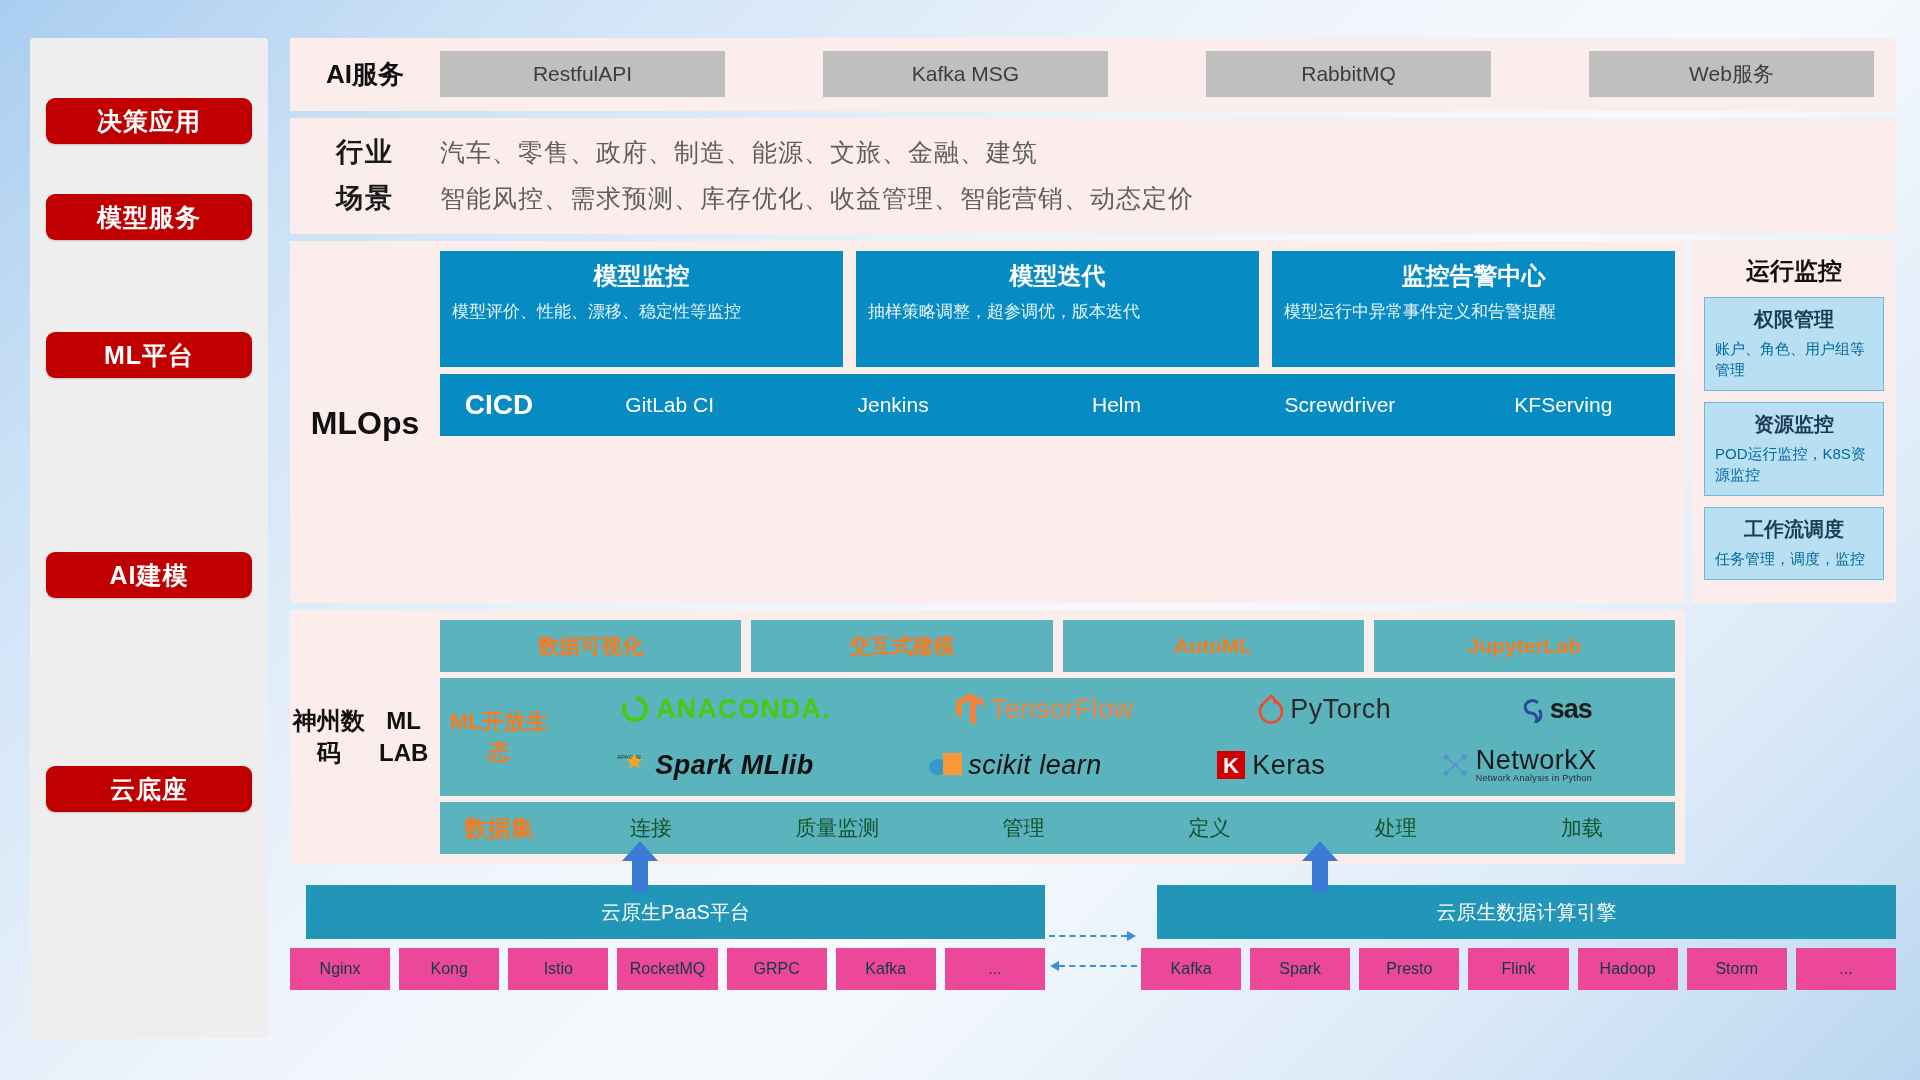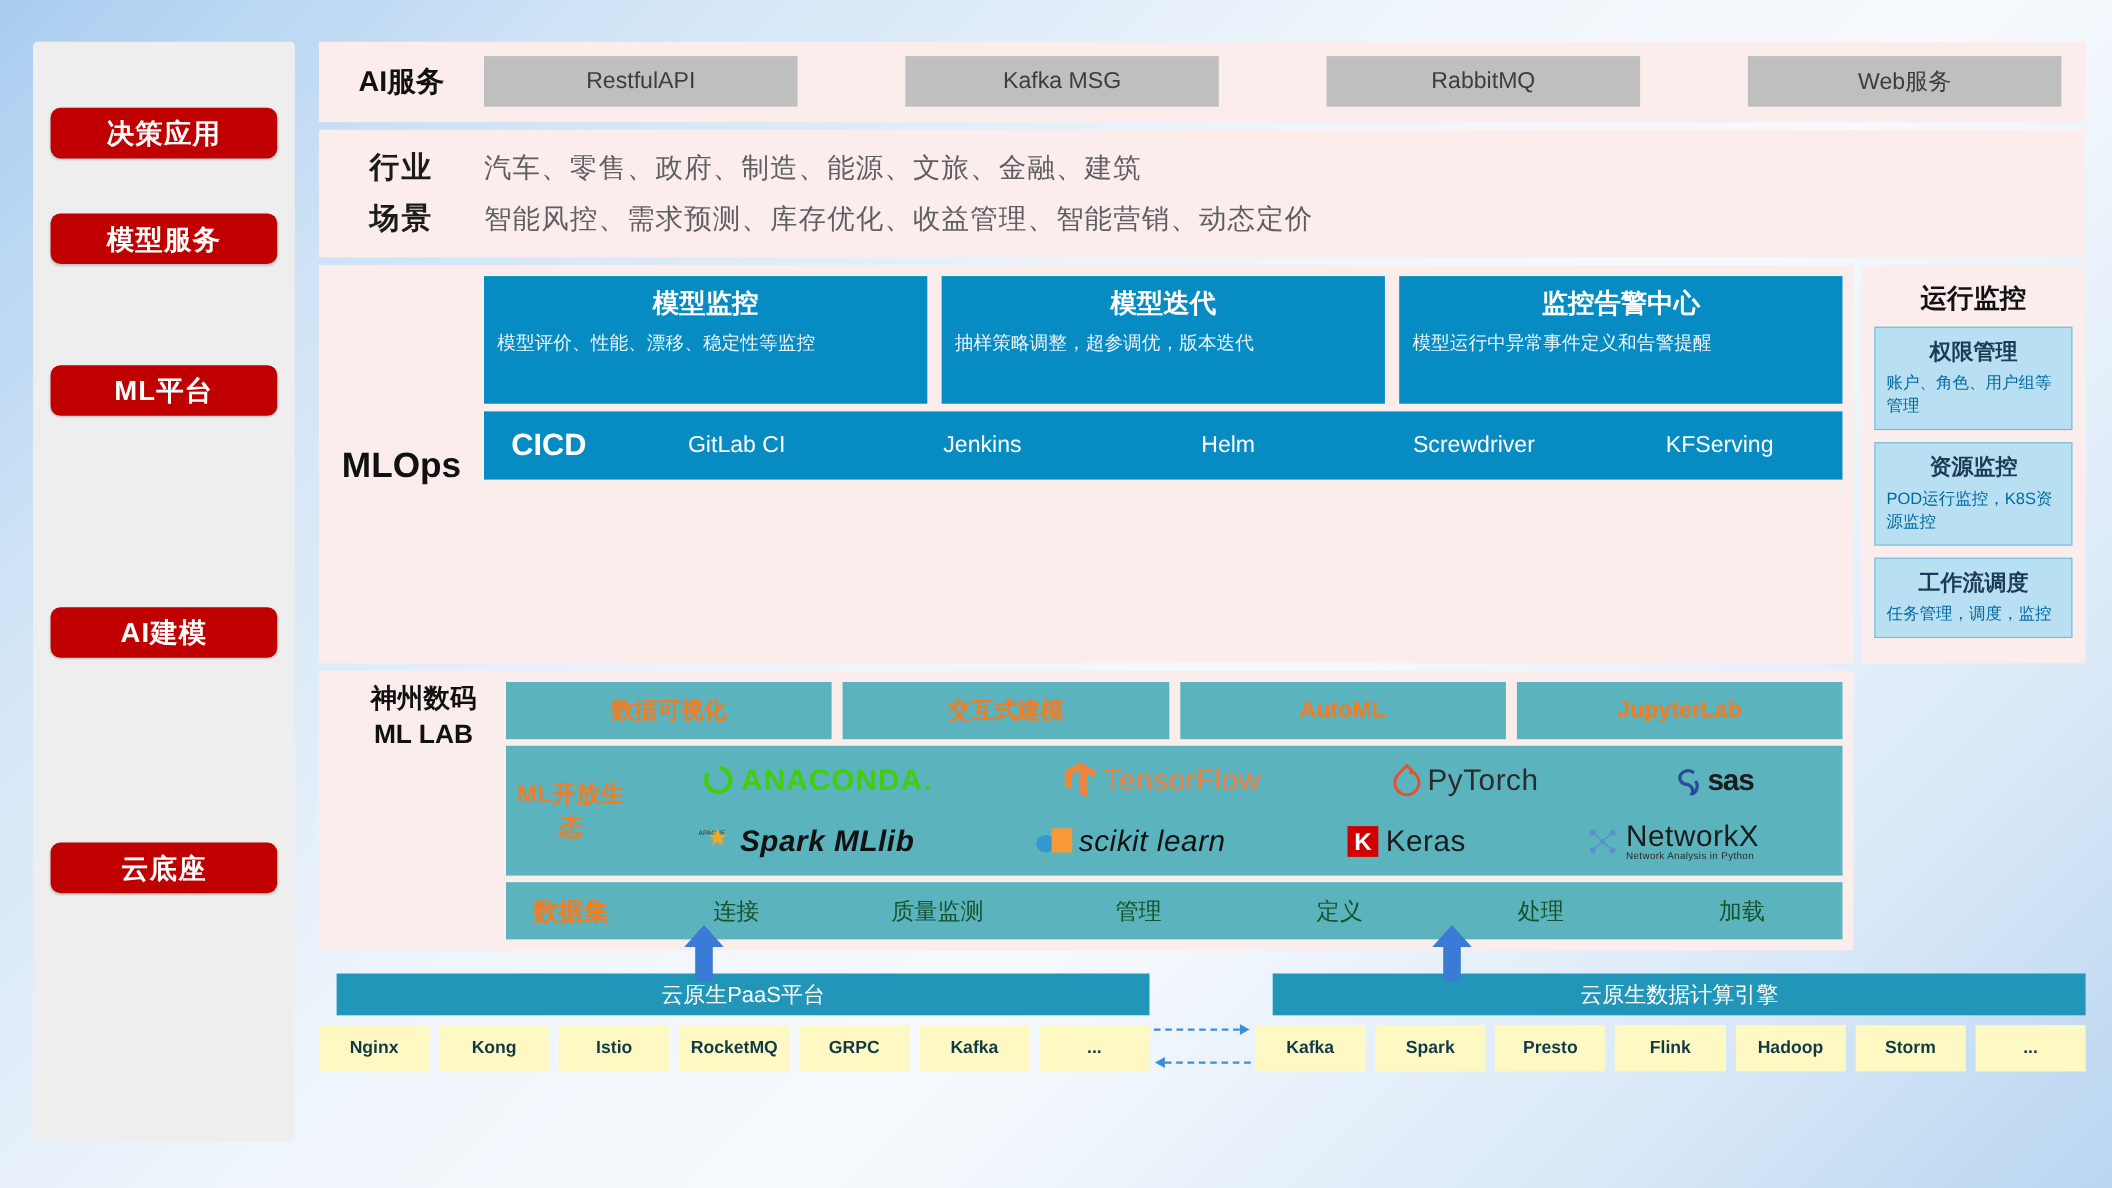--- a/index.html
+++ b/index.html
@@ -85,23 +85,23 @@
   }
   .monitor-title { text-align: center; font-size: 24px; font-weight: bold; color: #111; margin: 4px 0 10px 0; }
   .mon-card { background: #b9e0f2; border: 1px solid #6fb9dd; padding: 8px 10px 10px 10px; margin-bottom: 11px; }
   .mon-card .t { text-align: center; font-size: 20px; font-weight: bold; color: #1b3b57; margin-bottom: 5px; }
   .mon-card .d { font-size: 15px; line-height: 1.4; color: #0369a1; }
 
   
   .band-lab { display: flex; background: transparent; }
   .lab-wrap { flex: 1; background: #fceded; display: flex; padding: 10px 0 10px 0; min-width: 0; }
   .lab-key {
-    width: 150px; flex: 0 0 150px; display: flex; flex-direction: column;
-    align-items: center; justify-content: flex-start; text-align: center;
-    font-size: 24px; font-weight: bold; color: #111; line-height: 1.35; margin-left: 20px;
+    width: 150px; flex: 0 0 150px; display: flex; flex-direction: row;
+    align-items: center; justify-content: center; text-align: center;
+    font-size: 24px; font-weight: bold; color: #111; line-height: 1.35;
   }
   .lab-body { flex: 1; display: flex; flex-direction: column; gap: 6px; padding-right: 10px; min-width: 0; }
   .lab-tabs { display: flex; gap: 10px; }
   .lab-tab {
     flex: 1; height: 52px; background: #5bb4bd; color: #f47b20;
     font-size: 21px; font-weight: bold; display: flex; align-items: center; justify-content: center;
   }
   .eco { background: #5bb4bd; display: flex; align-items: center; min-height: 118px; }
   .eco-label { width: 118px; flex: 0 0 118px; text-align: center; color: #f47b20; font-size: 22px; font-weight: bold; }
   .eco-logos { flex: 1; display: flex; flex-direction: column; justify-content: center; gap: 2px; padding-right: 21px; }
@@ -112,27 +112,27 @@
   .ds { background: #5bb4bd; display: flex; align-items: center; height: 52px; }
   .ds .lead { width: 118px; flex: 0 0 118px; text-align: center; color: #f47b20; font-size: 23px; font-weight: bold; }
   .ds .items { flex: 1; display: flex; }
   .ds .items span { flex: 1; text-align: center; font-size: 21px; color: #14532d; }
 
   
   .cloud { margin-top: 14px; position: relative; display: flex; gap: 0; }
   .cloud-col { flex: 1; display: flex; flex-direction: column; gap: 9px; }
   .cloud-gap { width: 96px; flex: 0 0 96px; position: relative; }
   .cloud-bar {
-    height: 38px; background: #2196b8; color: #fff; font-size: 20px;
+    height: 54px; background: #2196b8; color: #fff; font-size: 20px;
     display: flex; align-items: center; justify-content: center; margin-left: 16px;
   }
   .cloud-chips { display: flex; gap: 9px; }
   .cloud-chip {
-    flex: 1; min-height: 42px; background: #fef9c3; color: #123a46;
-    font-size: 16px; font-weight: bold;
+    flex: 1; min-height: 42px; background: #ec4899; color: #123a46;
+    font-size: 16px; font-weight: normal;
     display: flex; align-items: center; justify-content: center; text-align: center;
     line-height: 1.1; padding: 2px 3px;
   }
   .dash-row { position: absolute; left: 4px; right: 4px; display: flex; align-items: center; }
   .dash-line { flex: 1; height: 0; border-top: 2px dashed #3a8fd6; }
 
   svg { display: block; }
 </style>
 </head>
 <body>

